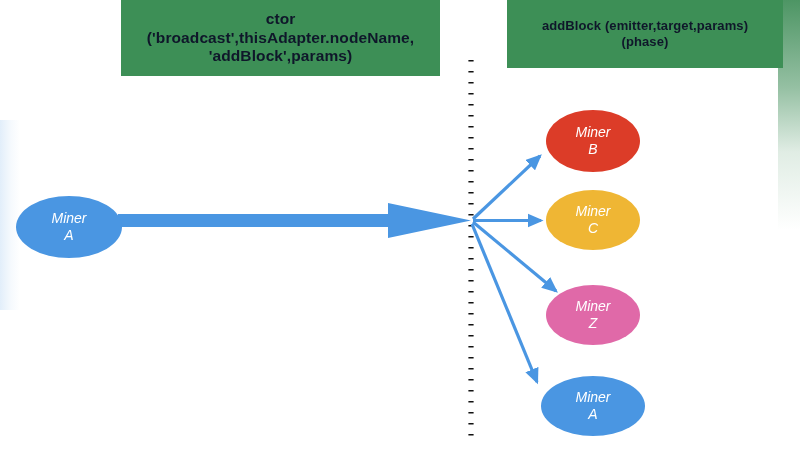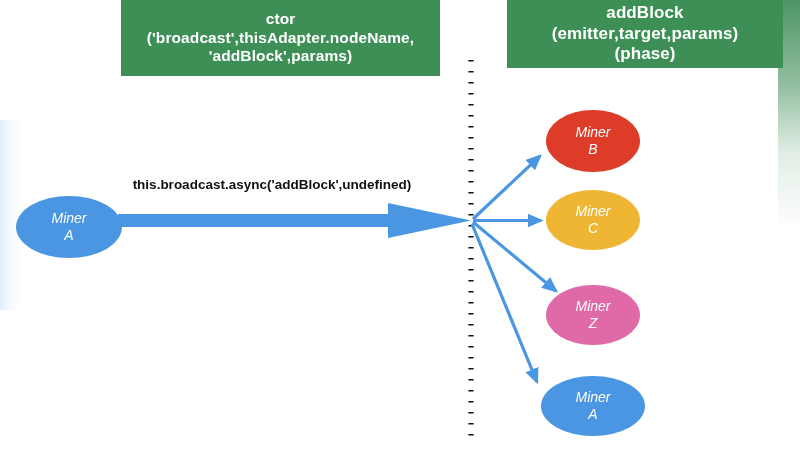--- a/index.html
+++ b/index.html
@@ -33,21 +33,21 @@
     left: 0;
     width: 20px;
     height: 190px;
     background: linear-gradient(to right, rgba(74,150,226,0.16) 0%, rgba(74,150,226,0.05) 55%, rgba(74,150,226,0.0) 100%);
     pointer-events: none;
   }
 
   .green-box {
     position: absolute;
     background: #3d8f56;
-    color: #ffffff;
+    color: #0f172a;
     display: flex;
     align-items: center;
     justify-content: center;
     text-align: center;
     font-weight: bold;
     line-height: 1.22;
     letter-spacing: 0.1px;
     box-sizing: border-box;
     padding: 4px 8px;
   }
@@ -56,21 +56,21 @@
     top: 0px;
     width: 319px;
     height: 76px;
     font-size: 15.5px;
   }
   #box-addblock {
     left: 507px;
     top: 0px;
     width: 276px;
     height: 68px;
-    font-size: 17px;
+    font-size: 13px;
   }
 
   .ellipse {
     position: absolute;
     border-radius: 50%;
     color: #ffffff;
     display: flex;
     align-items: center;
     justify-content: center;
     text-align: center;
@@ -167,21 +167,20 @@
 
     <line x1="473" y1="219" x2="540" y2="156" stroke="#4a96e2" stroke-width="3.2" marker-end="url(#arrowhead-thin)"></line>
 
     <line x1="473" y1="220.5" x2="541" y2="220.5" stroke="#4a96e2" stroke-width="3.2" marker-end="url(#arrowhead-thin)"></line>
 
     <line x1="473" y1="222" x2="556" y2="291" stroke="#4a96e2" stroke-width="3.2" marker-end="url(#arrowhead-thin)"></line>
 
     <line x1="472" y1="224" x2="537" y2="382" stroke="#4a96e2" stroke-width="3.2" marker-end="url(#arrowhead-thin)"></line>
   </svg>
 
-  <div id="arrow-label">this.broadcast.async('addBlock',undefined)</div>
 
   <div class="ellipse" id="node-miner-a-left" style="white-space: pre-line;">Miner
 A</div>
 
   <div class="ellipse" id="node-miner-b" style="white-space: pre-line;">Miner
 B</div>
 
   <div class="ellipse" id="node-miner-c" style="white-space: pre-line;">Miner
 C</div>
 

